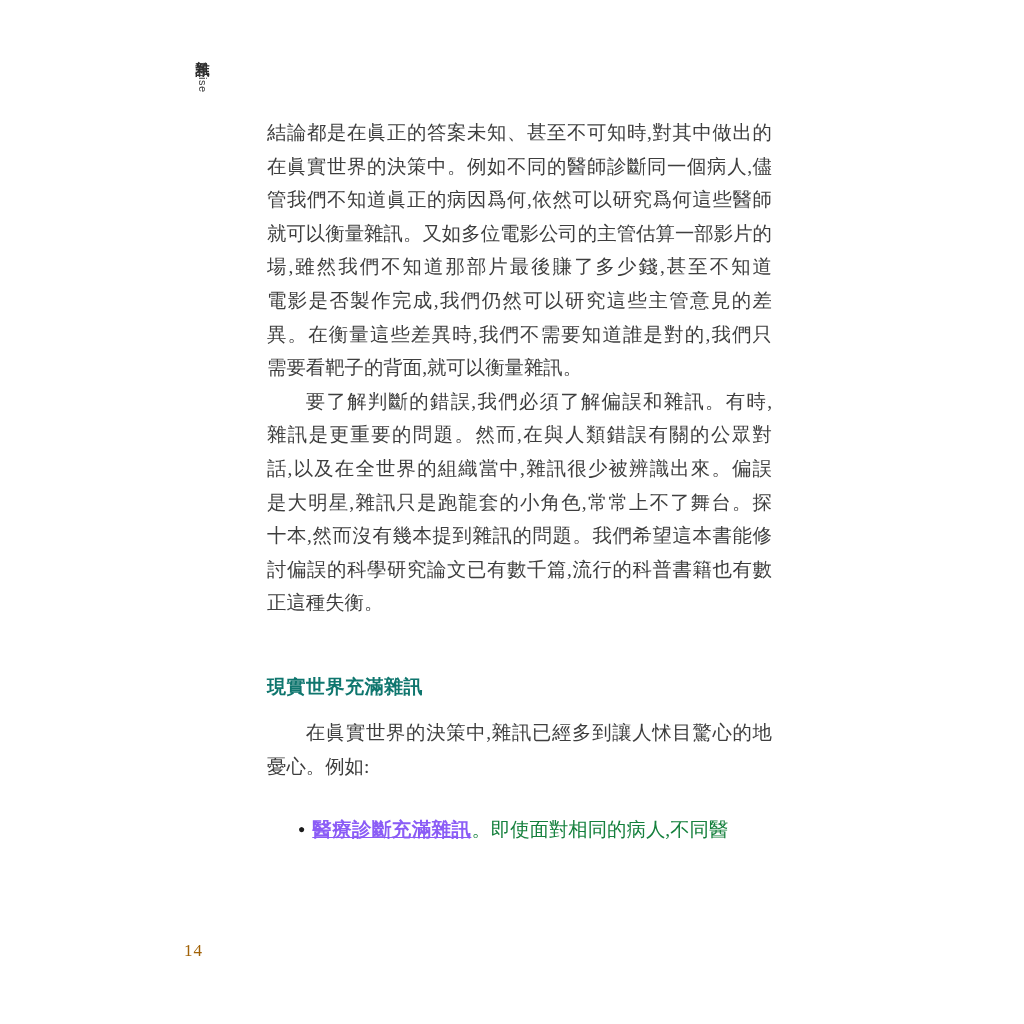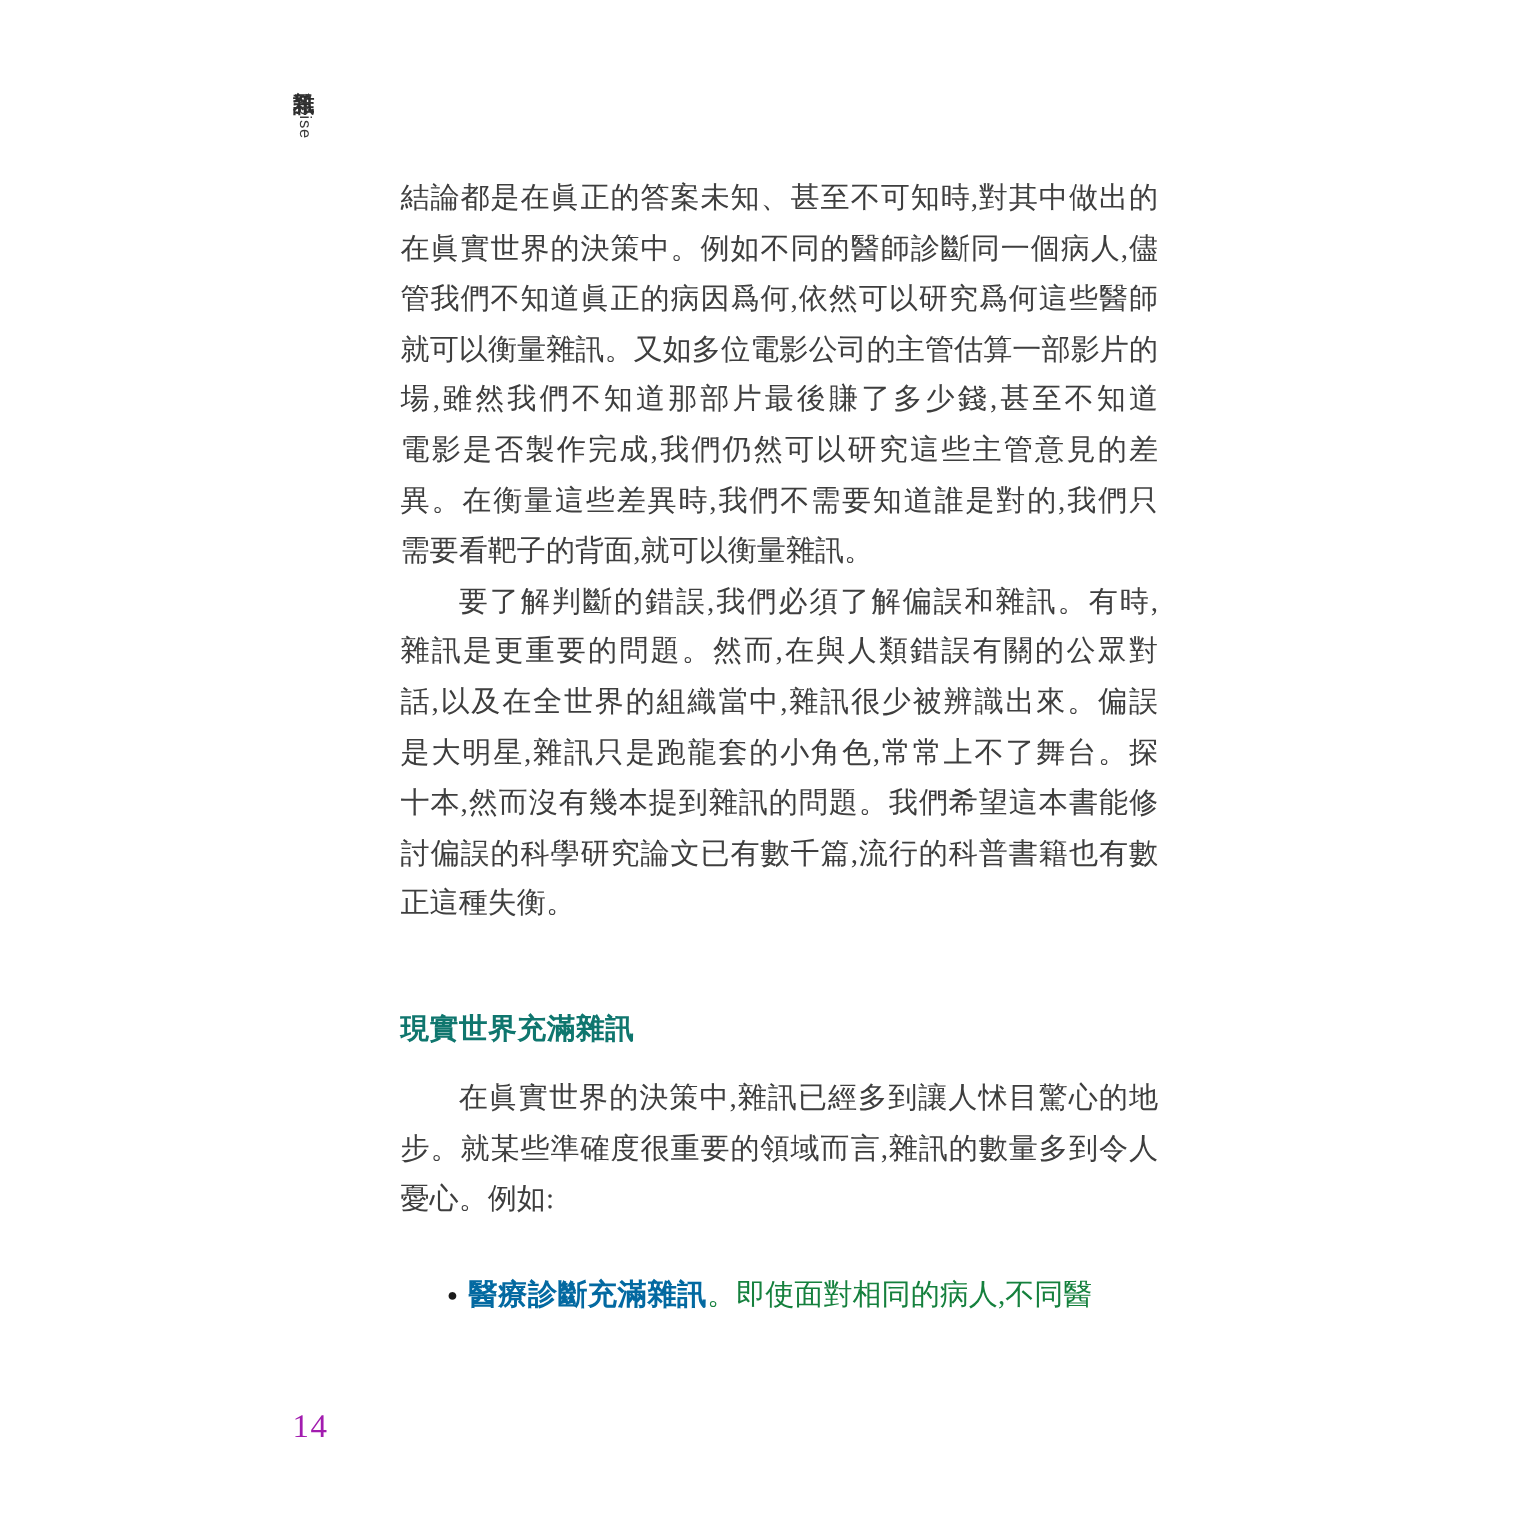--- a/index.html
+++ b/index.html
@@ -87,34 +87,35 @@
   }
   .bullet-marker {
     font-size: 12px;
     color: #1b1b1b;
     margin-right: 7px;
     flex: 0 0 auto;
   }
   .bullet-bold {
     font-family: "Liberation Sans", sans-serif;
     font-weight: 700;
-    color: #0369a1;
+    color: #8b5cf6;
     letter-spacing: 0.5px;
+    text-decoration: underline;
   }
   .bullet-rest {
     color: #15803d;
   }
 
   .page-number {
     position: absolute;
-    left: 195px;
+    left: 184px;
     top: 939px;
-    font-size: 22px;
+    font-size: 17px;
     line-height: 24px;
-    color: #a21caf;
+    color: #a16207;
     letter-spacing: 1px;
   }
 </style>
 </head>
 <body>
 
 <div id="page">
 
   <div class="spine">
     <span class="cjk">雜訊</span>
@@ -141,21 +142,20 @@
       <div class="line">是大明星,雜訊只是跑龍套的小角色,常常上不了舞台。探</div>
       <div class="line">十本,然而沒有幾本提到雜訊的問題。我們希望這本書能修</div>
       <div class="line">討偏誤的科學研究論文已有數千篇,流行的科普書籍也有數</div>
       <div class="line last">正這種失衡。</div>
     </div>
 
     <div class="section-heading">現實世界充滿雜訊</div>
 
     <div class="para3">
       <div class="line indent">在眞實世界的決策中,雜訊已經多到讓人怵目驚心的地</div>
-      <div class="line">步。就某些準確度很重要的領域而言,雜訊的數量多到令人</div>
       <div class="line last">憂心。例如:</div>
     </div>
 
     <div class="bullet-item">
       <span class="bullet-marker">●</span>
       <span><span class="bullet-bold">醫療診斷充滿雜訊</span><span class="bullet-rest">。即使面對相同的病人,不同醫</span></span>
     </div>
 
   </div>
 

